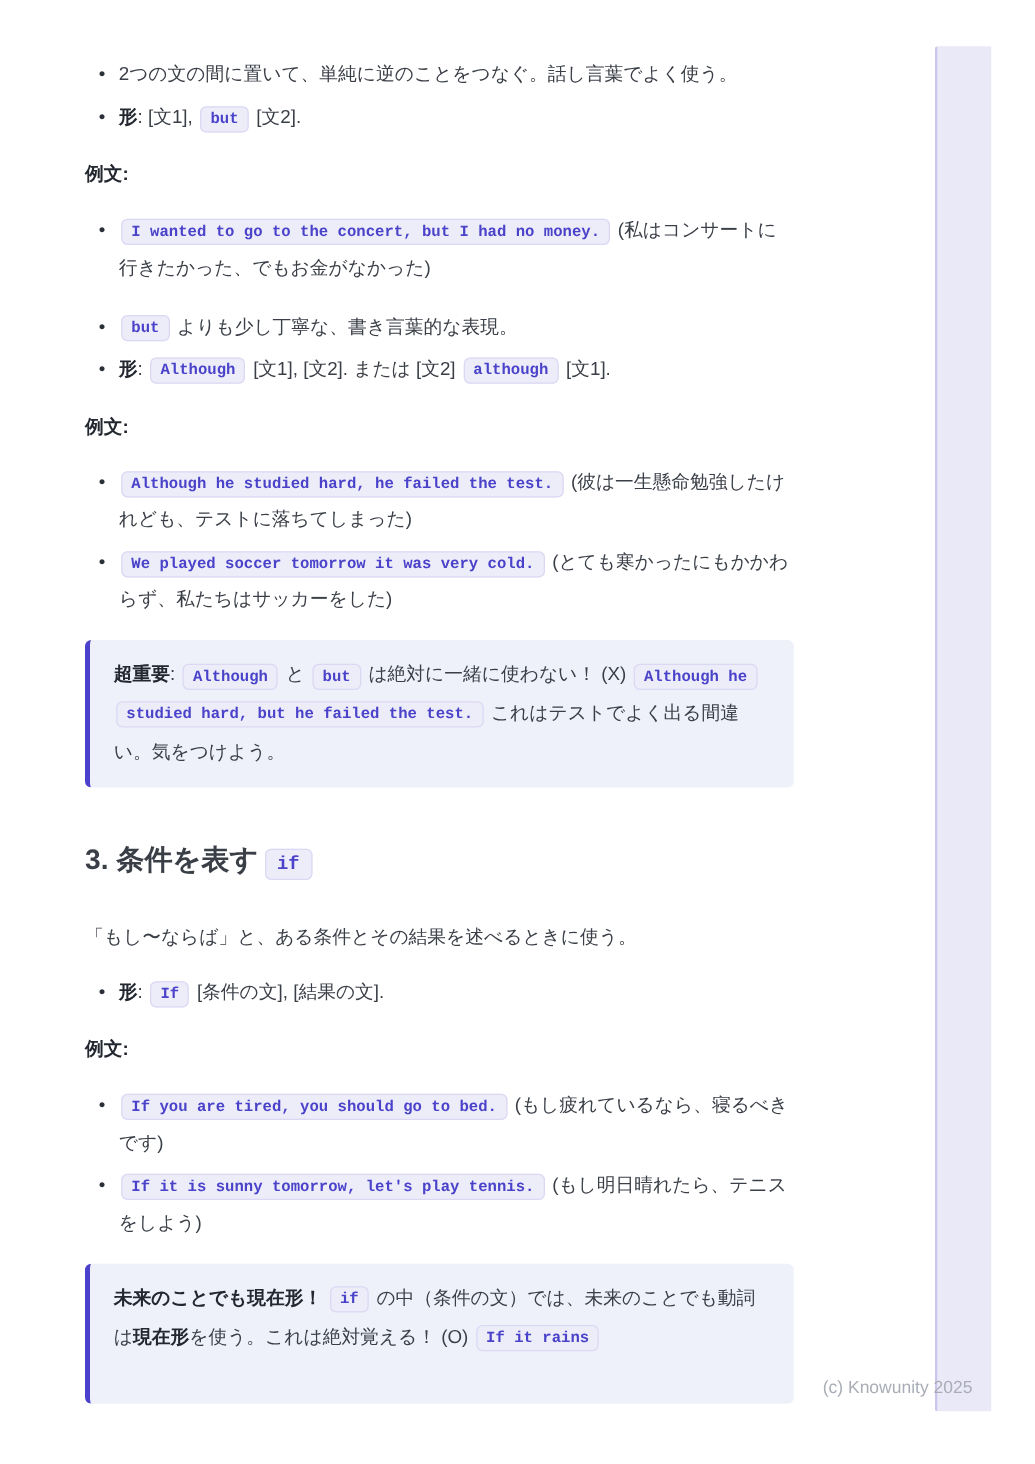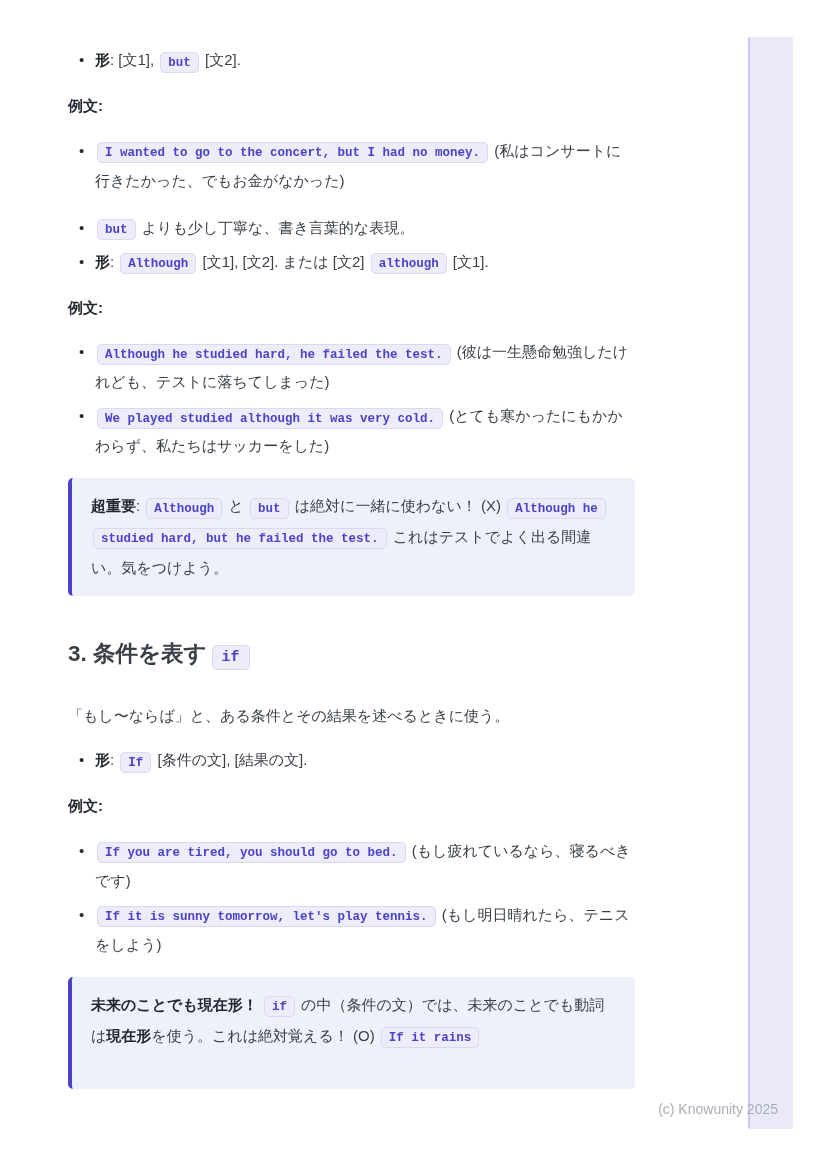--- a/index.html
+++ b/index.html
@@ -99,34 +99,35 @@
     border-left: 2px solid var(--page-strip-edge, #c9c5ec);
     border-radius: 2px 0 0 2px;
     z-index: 1;
   }
 </style>
 </head>
 <body>
 
 <main class="doc">
     <ul class="bullet-list">
+      <li><span class="text">2つの文の間に置いて、単純に逆のことをつなぐ。話し言葉でよく使う。</span></li>
       <li><span class="bold">形</span><span class="text">: [文1], </span><span class="code">but</span><span class="text"> [文2].</span></li>
     </ul>
     <p class="paragraph"><span class="bold">例文:</span></p>
     <ul class="bullet-list">
       <li><span class="code">I wanted to go to the concert, but I had no money.</span><span class="text"> (私はコンサートに行きたかった、でもお金がなかった)</span></li>
     </ul>
     <ul class="bullet-list">
       <li><span class="code">but</span><span class="text"> よりも少し丁寧な、書き言葉的な表現。</span></li>
       <li><span class="bold">形</span><span class="text">: </span><span class="code">Although</span><span class="text"> [文1], [文2]. または [文2] </span><span class="code">although</span><span class="text"> [文1].</span></li>
     </ul>
     <p class="paragraph"><span class="bold">例文:</span></p>
     <ul class="bullet-list">
       <li><span class="code">Although he studied hard, he failed the test.</span><span class="text"> (彼は一生懸命勉強したけれども、テストに落ちてしまった)</span></li>
-      <li><span class="code">We played studied although it was very cold.</span><span class="text"> (とても寒かったにもかかわらず、私たちはサッカーをした)</span></li>
+      <li><span class="code">We played soccer tomorrow it was very cold.</span><span class="text"> (とても寒かったにもかかわらず、私たちはサッカーをした)</span></li>
     </ul>
     <aside class="callout"><span class="bold">超重要</span><span class="text">: </span><span class="code">Although</span><span class="text"> と </span><span class="code">but</span><span class="text"> は絶対に一緒に使わない！ (X) </span><span class="code">Although he studied hard, but he failed the test.</span><span class="text"> これはテストでよく出る間違い。気をつけよう。</span></aside>
     <h2 class="section-heading"><span class="text">3. 条件を表す</span><span class="code">if</span></h2>
     <p class="paragraph"><span class="text">「もし〜ならば」と、ある条件とその結果を述べるときに使う。</span></p>
     <ul class="bullet-list">
       <li><span class="bold">形</span><span class="text">: </span><span class="code">If</span><span class="text"> [条件の文], [結果の文].</span></li>
     </ul>
     <p class="paragraph"><span class="bold">例文:</span></p>
     <ul class="bullet-list">
       <li><span class="code">If you are tired, you should go to bed.</span><span class="text"> (もし疲れているなら、寝るべきです)</span></li>

